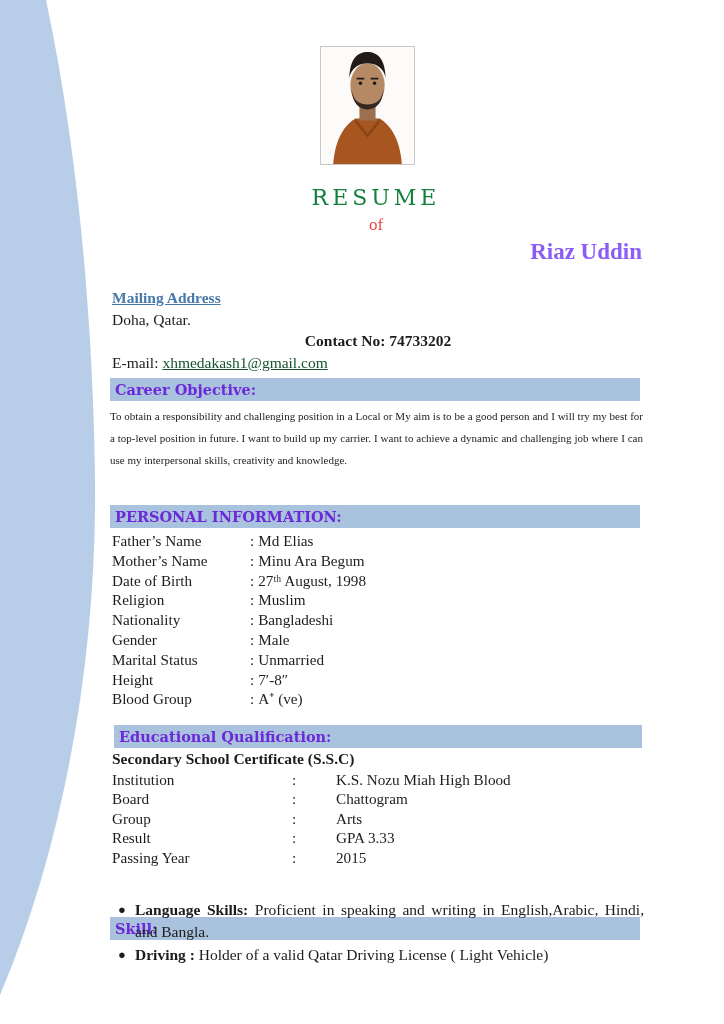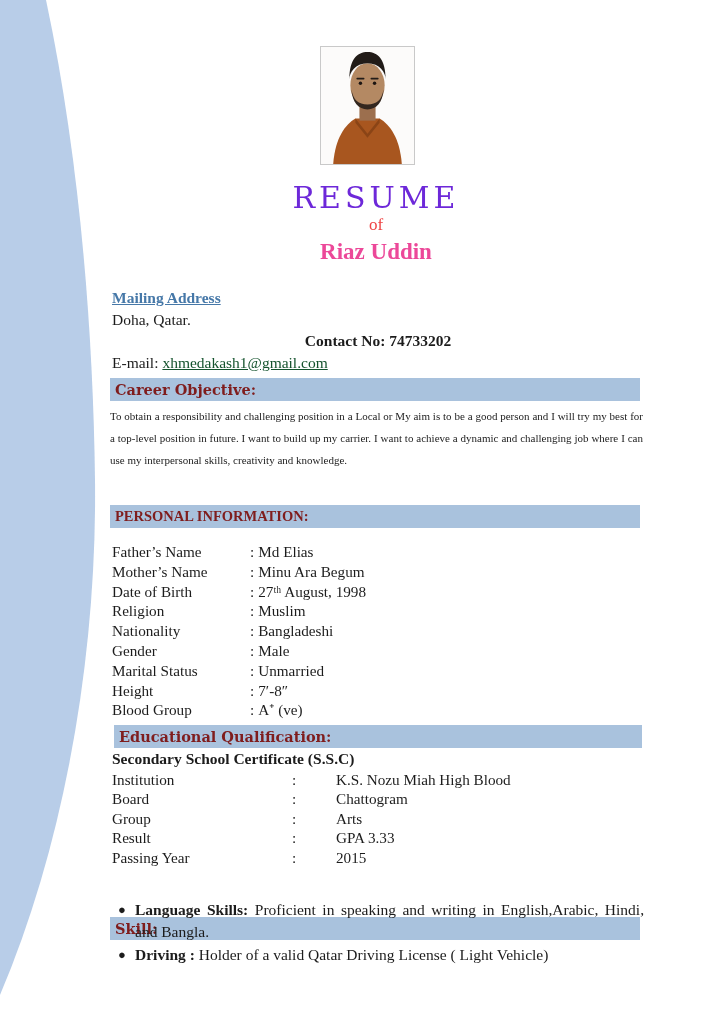--- a/index.html
+++ b/index.html
@@ -28,35 +28,36 @@
   }
   .photo-frame svg { width: 100%; height: 100%; display: block; }
   .title-block {
     position: absolute;
     left: 110px; top: 183px;
     width: 532px;
     text-align: center;
   }
   .resume-title {
     font-family: "DejaVu Serif", serif;
-    font-size: 30px;
+    font-size: 22px;
     letter-spacing: 4px;
-    color: #6d28d9;
+    color: #15803d;
     line-height: 30px;
   }
   .resume-of {
     font-size: 17px;
     line-height: 24px;
     color: #ef4444;
   }
   .person-name {
     font-size: 23px;
     font-weight: bold;
     line-height: 29px;
-    color: #ec4899;
+    color: #8b5cf6;
+    text-align: right;
   }
   .contact-block {
     position: absolute;
     left: 112px; top: 287px;
     width: 532px;
     font-size: 15.5px;
     line-height: 21.5px;
   }
   .mailing-link {
     font-weight: bold;
@@ -73,38 +74,38 @@
   .section-bar {
     position: absolute;
     left: 110px;
     width: 530px;
     height: 23px;
     background: #a9c2dd;
     font-family: "DejaVu Serif", serif;
     font-weight: bold;
     font-size: 14.5px;
     line-height: 23px;
-    color: #7f1d1d;
+    color: #6d28d9;
     padding-left: 5px;
   }
   .bar-objective { top: 378px; }
-  .bar-personal  { top: 505px; font-family: Liberation Serif, serif; }
+  .bar-personal  { top: 505px; }
   .bar-education { top: 725px; left: 114px; width: 528px; }
   .bar-skill     { top: 917px; }
   .objective-text {
     position: absolute;
     left: 110px; top: 405px;
     width: 533px;
     font-size: 11px;
     line-height: 22px;
     text-align: justify;
   }
   .personal-rows {
     position: absolute;
-    left: 112px; top: 542px;
+    left: 112px; top: 531px;
     width: 532px;
     font-size: 15.2px;
     line-height: 19.8px;
   }
   .p-label { display: inline-block; width: 138px; }
   .p-sep { margin-right: 4px; }
   .edu-block {
     position: absolute;
     left: 112px; top: 749px;
     width: 532px;

